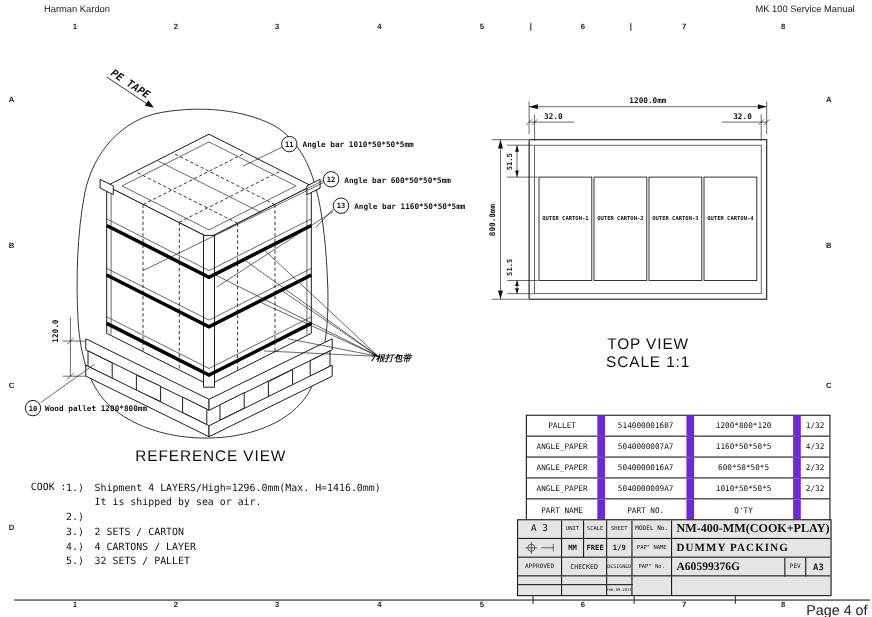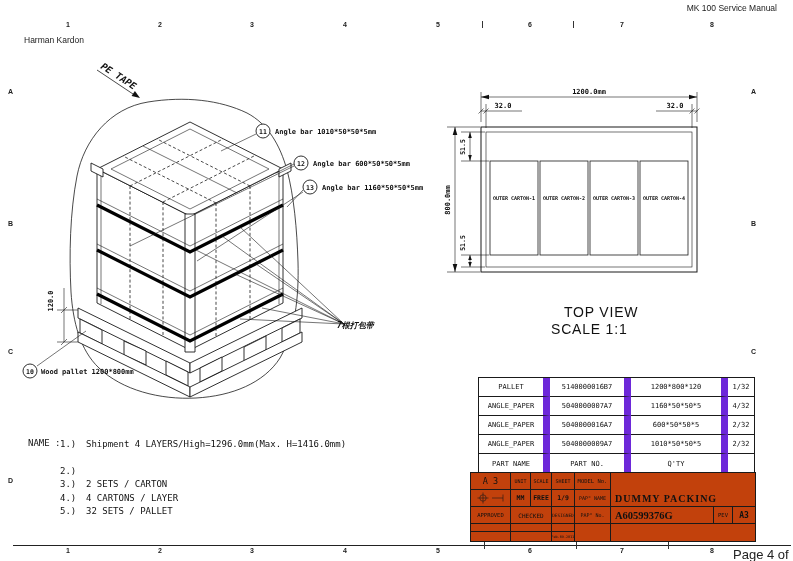--- a/index.html
+++ b/index.html
@@ -24,21 +24,21 @@
   .pt{position:absolute;left:478px;top:377px;width:277px;height:97px;border:1px solid #1a1a1a;
       box-sizing:border-box;display:grid;grid-template-columns:71px 81px 97px 26px;grid-auto-rows:19px;background:#fff;}
   .pt>div{border-right:7px solid #6d28d9;border-bottom:1px solid #1a1a1a;display:flex;align-items:center;
       justify-content:center;font:7px "DejaVu Sans Mono",monospace;overflow:hidden;white-space:nowrap;color:#111;}
   .pt>div:nth-child(4n){border-right:none;}
   .pt>div:nth-child(n+17){border-bottom:none;}
   .it{font-style:italic;}
 
   
   .tb{position:absolute;left:470px;top:472px;width:286px;height:70px;border:1px solid #1a1a1a;
-      box-sizing:border-box;background:#c2410c;}
+      box-sizing:border-box;background:#e5e5e5;}
   .tbc{position:absolute;border-right:1px solid #1a1a1a;border-bottom:1px solid #1a1a1a;box-sizing:border-box;
       display:flex;align-items:center;justify-content:center;overflow:hidden;white-space:nowrap;color:#111;
       font-family:"DejaVu Sans Mono",monospace;}
   .no-br{border-right:none!important;}
   .no-bb{border-bottom:none!important;}
   .tb-val{font-family:"Liberation Serif",serif;font-weight:bold;justify-content:flex-start;padding-left:4px;}
   .tiny{font-size:6px;transform:scale(0.58);transform-origin:center;}
 
   
   svg text{font-family:"DejaVu Sans Mono",monospace;fill:#111;}
@@ -55,21 +55,21 @@
   .t-carton{font-size:5px;font-weight:bold;}
   .t-num{font-size:6.5px;font-weight:bold;text-anchor:middle;}
   .t-pe{font-size:9.5px;font-weight:bold;font-style:italic;}
   .t-cn{font-size:8px;font-weight:bold;font-style:italic;}
 </style>
 </head>
 <body>
 
 <div class="page">
 
-  <div class="abs hdr" style="left:24px;top:3px;margin-top:32px;">Harman Kardon</div>
+  <div class="abs hdr" style="left:40px;top:3px;">Harman Kardon</div>
   <div class="abs hdr" style="right:16px;top:3px;">MK 100 Service Manual</div>
 
   <div class="rnum" style="left:61px;top:21px;">1</div>
   <div class="rnum" style="left:153px;top:21px;">2</div>
   <div class="rnum" style="left:245px;top:21px;">3</div>
   <div class="rnum" style="left:338px;top:21px;">4</div>
   <div class="rnum" style="left:431px;top:21px;">5</div>
   <div class="rnum" style="left:523px;top:21px;">6</div>
   <div class="rnum" style="left:615px;top:21px;">7</div>
   <div class="rnum" style="left:705px;top:21px;">8</div>
@@ -232,27 +232,28 @@
 
       <path class="thin" d="M489,255 L461,255"></path>
       <path class="thin" d="M485,267 L461,267"></path>
       <path class="thin" d="M470,255 L470,267"></path>
       <polygon class="blk" points="470,255 468.2,260 471.8,260"></polygon>
       <polygon class="blk" points="470,267 468.2,262 471.8,262"></polygon>
       <text class="t-dim-sm" transform="translate(465,243) rotate(-90)" text-anchor="middle">51.5</text>
     </g>
   </svg>
 
-  <div class="abs viewtitle" style="left:552px;top:304px;margin-left:12px;">TOP VIEW</div>
+  <div class="abs viewtitle" style="left:123px;top:406px;">REFERENCE VIEW</div>
+  <div class="abs viewtitle" style="left:552px;top:304px;">TOP VIEW</div>
   <div class="abs viewtitle" style="left:551px;top:321px;">SCALE 1:1</div>
 
-  <div class="note-label">NAME :</div>
+  <div class="note-label">COOK :</div>
   <div class="notes">
     <div class="note-line"><span class="note-num">1.)</span><span>Shipment 4 LAYERS/High=1296.0mm(Max. H=1416.0mm)</span></div>
-    <div class="note-line"><span class="note-num"></span></div>
+    <div class="note-line"><span class="note-num"></span><span>It is shipped by sea or air.</span></div>
     <div class="note-line"><span class="note-num">2.)</span></div>
     <div class="note-line"><span class="note-num">3.)</span><span>2 SETS / CARTON</span></div>
     <div class="note-line"><span class="note-num">4.)</span><span>4 CARTONS / LAYER</span></div>
     <div class="note-line"><span class="note-num">5.)</span><span>32 SETS / PALLET</span></div>
   </div>
 
   <div class="pt">
     <div>PALLET</div>
     <div class="it">5140000016B7</div>
     <div class="it">1200*800*120</div>
@@ -277,20 +278,21 @@
     <div>PART NO.</div>
     <div>Q'TY</div>
   </div>
 
   <div class="tb">
     <div class="tbc" style="left:0;top:0;width:40px;height:17px;font-size:8.5px;">A 3</div>
     <div class="tbc" style="left:40px;top:0;width:20px;height:17px;font-size:5px;">UNIT</div>
     <div class="tbc" style="left:60px;top:0;width:21px;height:17px;font-size:5px;">SCALE</div>
     <div class="tbc" style="left:81px;top:0;width:23px;height:17px;font-size:5px;">SHEET</div>
     <div class="tbc" style="left:104px;top:0;width:36px;height:17px;font-size:5.5px;">MODEL No.</div>
+    <div class="tbc tb-val no-br" style="left:140px;top:0;width:144px;height:17px;font-size:11px;">NM-400-MM(COOK+PLAY)</div>
 
     <div class="tbc" style="left:0;top:17px;width:40px;height:17px;">
       <svg width="30" height="12" viewBox="0 0 30 12">
         <circle cx="7" cy="6" r="3.2" class="thin"></circle>
         <path class="thin" d="M1.5,6 L12.5,6"></path>
         <path class="thin" d="M7,0.5 L7,11.5"></path>
         <path class="thin" d="M16,6 L27,6"></path>
         <path class="thin" d="M27,2.5 L27,9.5"></path>
       </svg>
     </div>

